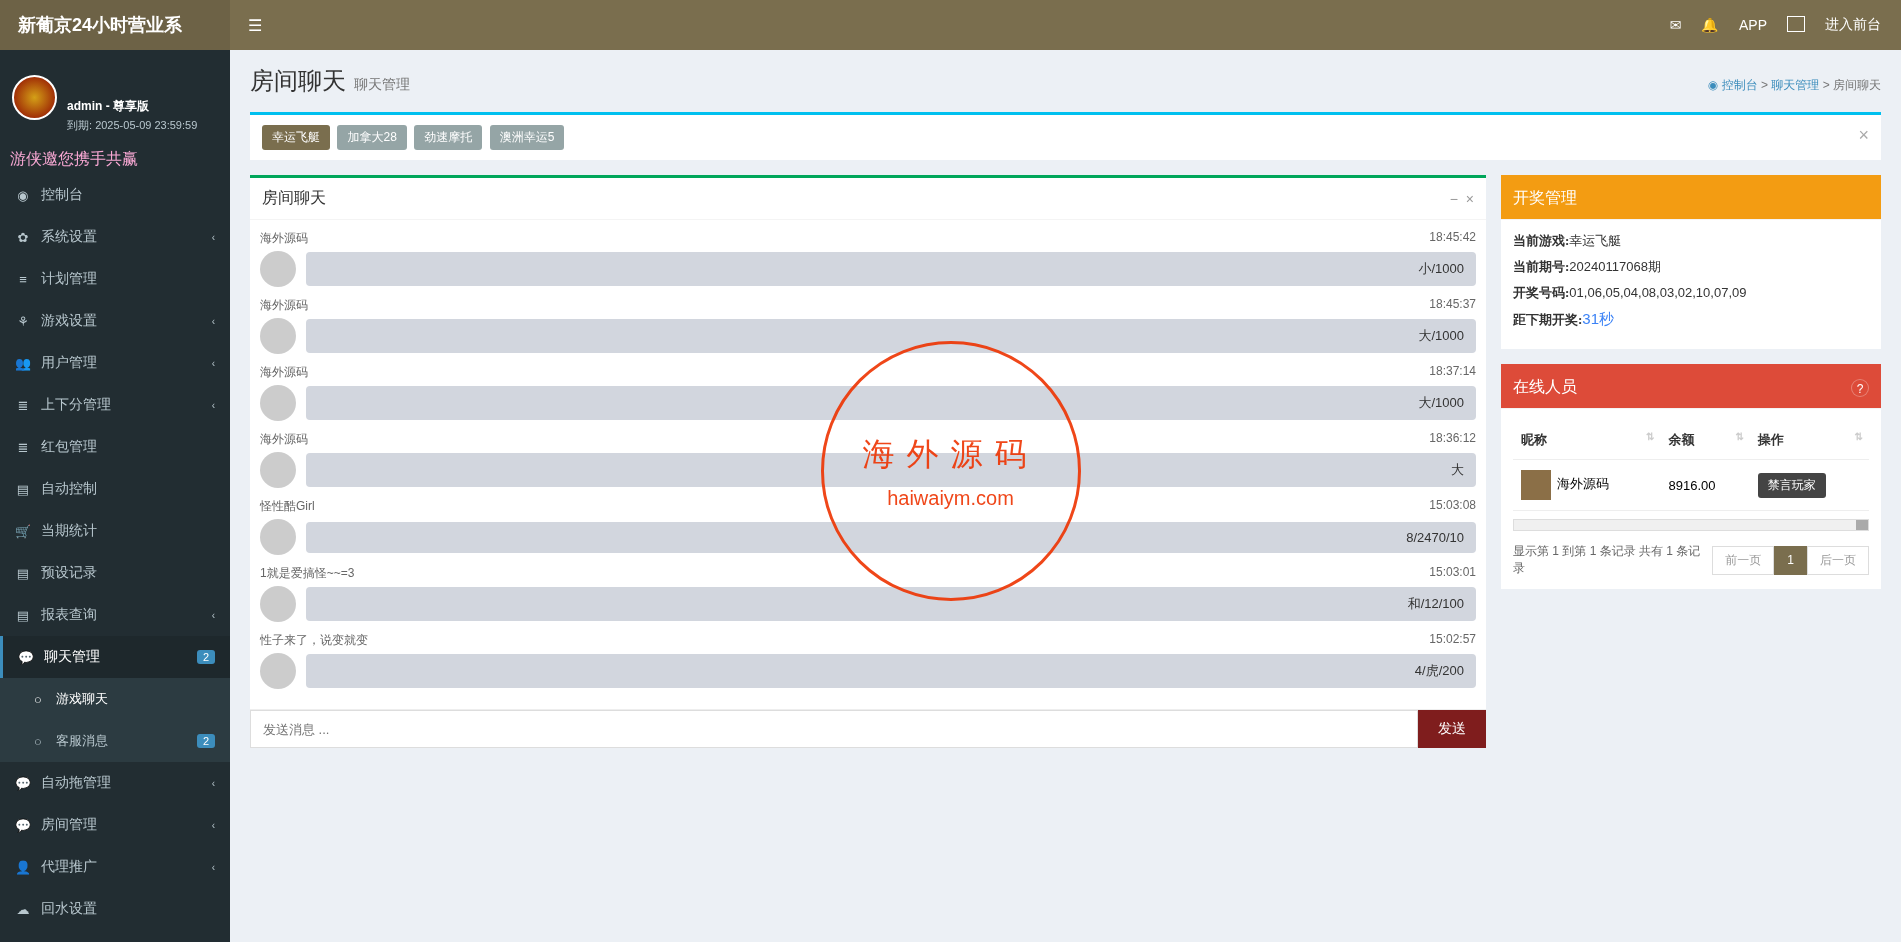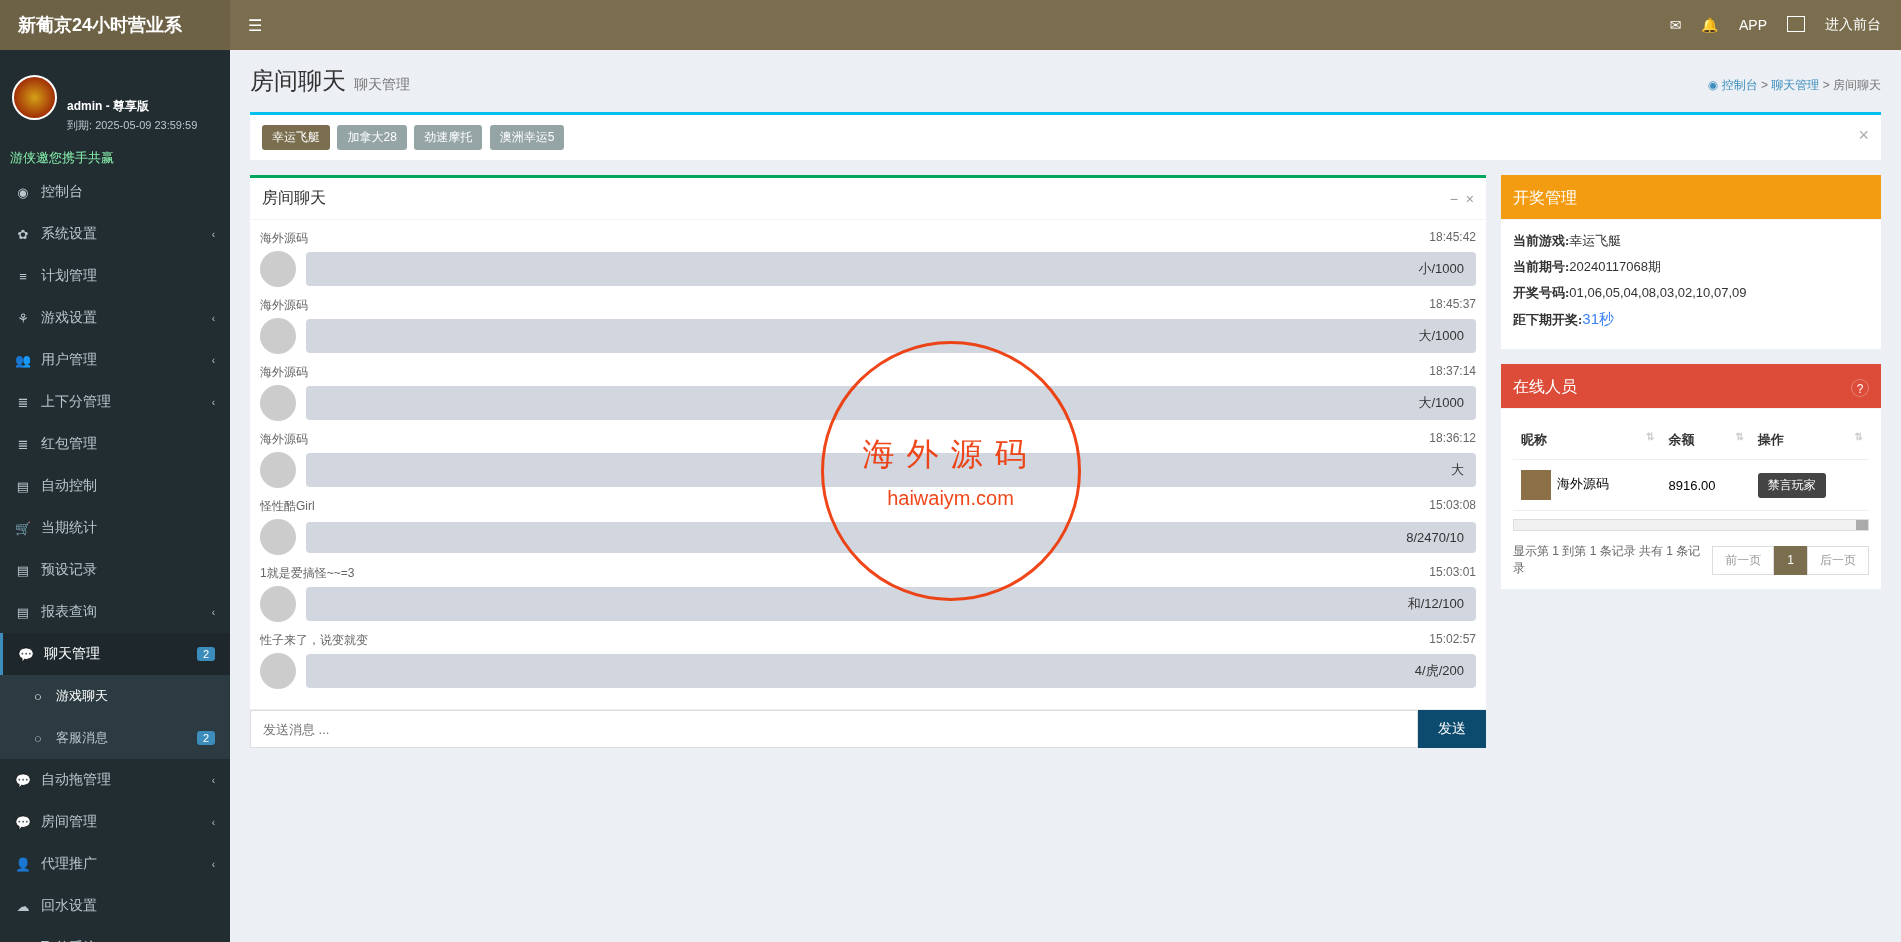--- a/index.html
+++ b/index.html
@@ -10,21 +10,21 @@
 .topbar-right { margin-left: auto; display: flex; align-items: center; gap: 20px; padding-right: 20px; font-size: 14px; }
 .topbar-right span { cursor: pointer; }
 .icon-sq { display: inline-block; width: 18px; height: 16px; border: 1px solid #fff; position: relative; }
 .layout { display: flex; height: calc(100vh - 50px); }
 .sidebar { width: 230px; background: #222d32; color: #b8c7ce; overflow-y: auto; flex-shrink: 0; }
 .user-panel { padding: 12px; display: flex; align-items: center; gap: 10px; }
 .user-avatar { width: 45px; height: 45px; border-radius: 50%; background: radial-gradient(circle,#d4a017,#8b0000); border: 2px solid #fff; }
 .user-info { font-size: 12px; color: #fff; }
 .user-info .name { font-weight: bold; margin-bottom: 3px; margin-top: 36px; }
 .user-info .exp { color: #b8c7ce; font-size: 11px; }
-.marquee { color: #86efac; font-size: 13px; padding: 4px 10px; white-space: nowrap; overflow: hidden; }
+.marquee { color: #f9a8d4; font-size: 16px; padding: 4px 10px; white-space: nowrap; overflow: hidden; }
 .nav-item { padding: 12px 15px; display: flex; align-items: center; gap: 10px; cursor: pointer; font-size: 14px; position: relative; }
 .nav-item.active { background: #1e282c; color: #fff; border-left: 3px solid #3c8dbc; }
 .nav-item .chevron { margin-left: auto; font-size: 10px; }
 .nav-item .badge { margin-left: auto; background: #3c8dbc; color: #fff; padding: 1px 6px; border-radius: 3px; font-size: 11px; }
 .nav-sub { background: #2c3b41; }
 .nav-sub .nav-item { padding-left: 30px; font-size: 13px; }
 .nav-sub .nav-item.selected { color: #fff; }
 .nav-icon { width: 16px; text-align: center; font-size: 13px; }
 .content { flex: 1; overflow: auto; padding: 15px 20px; }
 .page-header { display: flex; align-items: baseline; margin-bottom: 15px; }
@@ -51,21 +51,21 @@
 .box-tools span { color: #999; cursor: pointer; font-size: 14px; }
 .box-body { padding: 12px; }
 .chat-body { max-height: 540px; overflow-y: auto; padding: 10px; }
 .chat-msg { margin-bottom: 10px; }
 .chat-msg-head { display: flex; justify-content: space-between; font-size: 12px; color: #666; margin-bottom: 4px; }
 .chat-msg-row { display: flex; align-items: center; gap: 10px; }
 .chat-msg-row .avatar { width: 36px; height: 36px; border-radius: 50%; background: #ccc; background-size: cover; flex-shrink: 0; }
 .chat-bubble { flex: 1; background: #d2d6de; padding: 8px 12px; border-radius: 4px; font-size: 13px; color: #333; text-align: right; }
 .chat-footer { display: flex; border-top: 1px solid #eee; }
 .chat-input { flex: 1; padding: 10px 12px; border: 1px solid #ddd; font-size: 13px; }
-.chat-send { padding: 10px 20px; background: #0c4a6e; color: #fff; border: none; cursor: pointer; font-size: 14px; }
+.chat-send { padding: 10px 20px; background: #7f1d1d; color: #fff; border: none; cursor: pointer; font-size: 14px; }
 .kv-line { font-size: 13px; color: #333; margin-bottom: 8px; }
 .kv-line b { font-weight: bold; font-family: Liberation Serif, serif; }
 .countdown { color: #3b82f6; font-size: 15px; font-weight: normal; }
 .help-circle { width: 18px; height: 18px; border-radius: 50%; background: #dd4b39; color: #fff; text-align: center; font-size: 12px; line-height: 18px; margin-left: auto; border: 1px solid rgba(255,255,255,0.3); }
 .tbl { width: 100%; border-collapse: collapse; font-size: 13px; }
 .tbl th { text-align: left; padding: 10px 8px; border-bottom: 1px solid #eee; color: #333; font-weight: bold; position: relative; }
 .tbl th .sort { position: absolute; right: 6px; color: #ccc; font-size: 10px; }
 .tbl td { padding: 10px 8px; border-bottom: 1px solid #eee; }
 .tbl .av-sm { width: 30px; height: 30px; background: #8b6f47; display: inline-block; vertical-align: middle; margin-right: 6px; }
 .btn-sm { padding: 4px 10px; background: #444; color: #fff; border: none; border-radius: 3px; font-size: 12px; cursor: pointer; }

